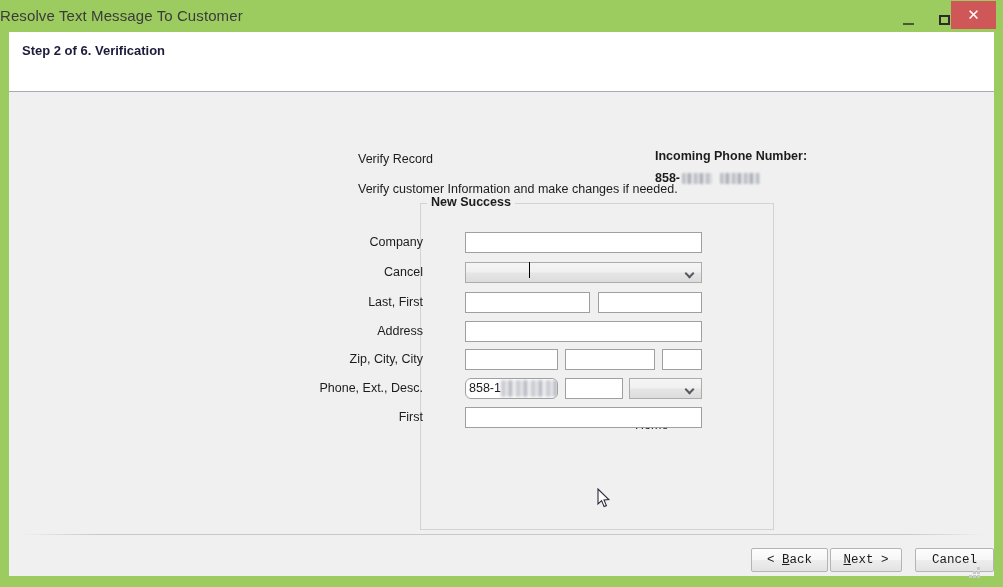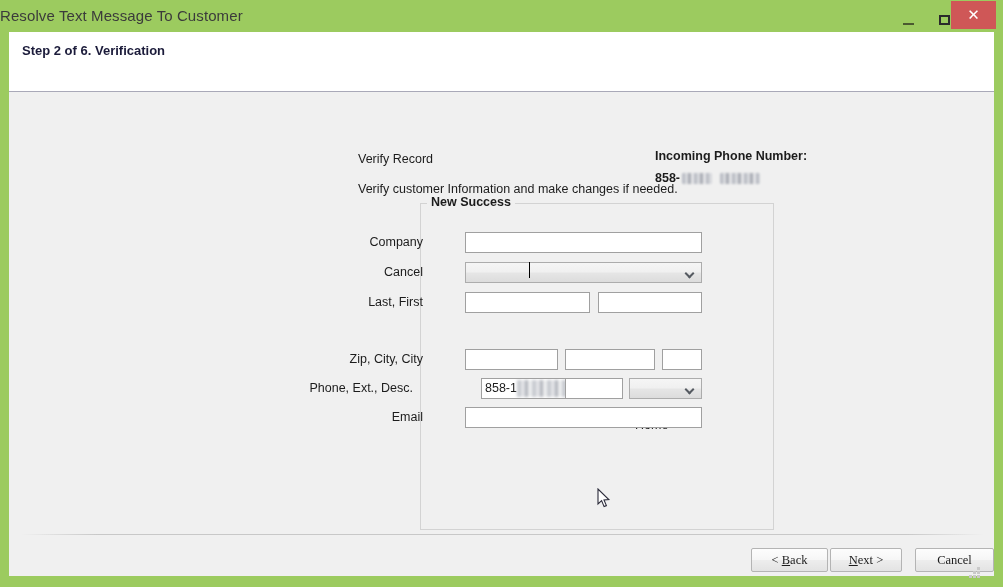--- a/index.html
+++ b/index.html
@@ -309,21 +309,21 @@
     background: linear-gradient(to right, #f0f0f0 0%, #c8c8c8 8%, #c8c8c8 92%, #f0f0f0 100%);
   }
   .footbtn {
     position: absolute;
     top: 14px;
     height: 24px;
     box-sizing: border-box;
     border: 1px solid #b4b4b4;
     border-radius: 2px;
     background: linear-gradient(to bottom, #fdfdfd 0%, #f6f6f6 48%, #ededed 52%, #e3e3e3 100%);
-    font-family: Liberation Serif, serif;
+    font-family: Liberation Mono, monospace;
     font-size: 12.5px;
     color: #1c1c1c;
     text-align: center;
     line-height: 22px;
     cursor: default;
     padding: 0;
     white-space: nowrap;
   }
   #btn-back   { left: 742px; width: 77px; }
   #btn-next   { left: 821px; width: 72px; }
@@ -401,48 +401,52 @@
           <span class="chev"></span>
         </div>
       </div>
 
       <div class="row" style="left:340px; top:199px; width:423px;">
         <div class="flabel" style="right:349px;">Last, First</div>
         <input class="tbox" style="left: 116px; width: 125px;" type="text" value="">
         <input class="tbox" style="left: 249px; width: 104px;" type="text" value="">
       </div>
 
+      <div class="row" style="left:340px; top:228px; width:423px;">
+        <div class="flabel" style="right:349px;">Address</div>
+        <input class="tbox" style="left: 116px; width: 237px;" type="text" value="">
+      </div>
 
       <div class="row" style="left:340px; top:256px; width:423px;">
         <div class="flabel" style="right:349px;">Zip, City, City</div>
         <input class="tbox" style="left: 116px; width: 93px;" type="text" value="">
         <input class="tbox" style="left: 216px; width: 90px;" type="text" value="">
         <input class="tbox" style="left: 313px; width: 40px;" type="text" value="">
       </div>
 
       <div class="row" style="left:340px; top:285px; width:423px;">
-        <div class="flabel" style="right:359px;">Phone, Ext., Desc.</div>
-
-        <div class="tbox" style="left:132px; width:93px; position:absolute; overflow:hidden;">
+        <div class="flabel" style="right:349px;">Phone, Ext., Desc.</div>
+
+        <div class="tbox" style="left:116px; width:93px; position:absolute; overflow:hidden;border-radius:6px;">
           <span id="phone-value">
             <span>858-1</span>
             <span class="redact-in"></span>
           </span>
         </div>
 
         <input class="tbox" style="left: 216px; width: 58px;" type="text" value="">
 
         <div class="combo" style="left:280px; width:73px;">
           <span class="ctext">Home</span>
           <span class="chev"></span>
         </div>
       </div>
 
       <div class="row" style="left:340px; top:314px; width:423px;">
-        <div class="flabel" style="right:349px;">Email</div>
+        <div class="flabel" style="right:349px;">First</div>
         <input class="tbox" style="left: 116px; width: 237px;" type="text" value="">
       </div>
 
     </div>
 
     <div id="footer">
       <div id="footer-divider"></div>
 
       <button class="footbtn" id="btn-back"><span>&lt; </span><span class="ul">B</span><span>ack</span></button>
 

